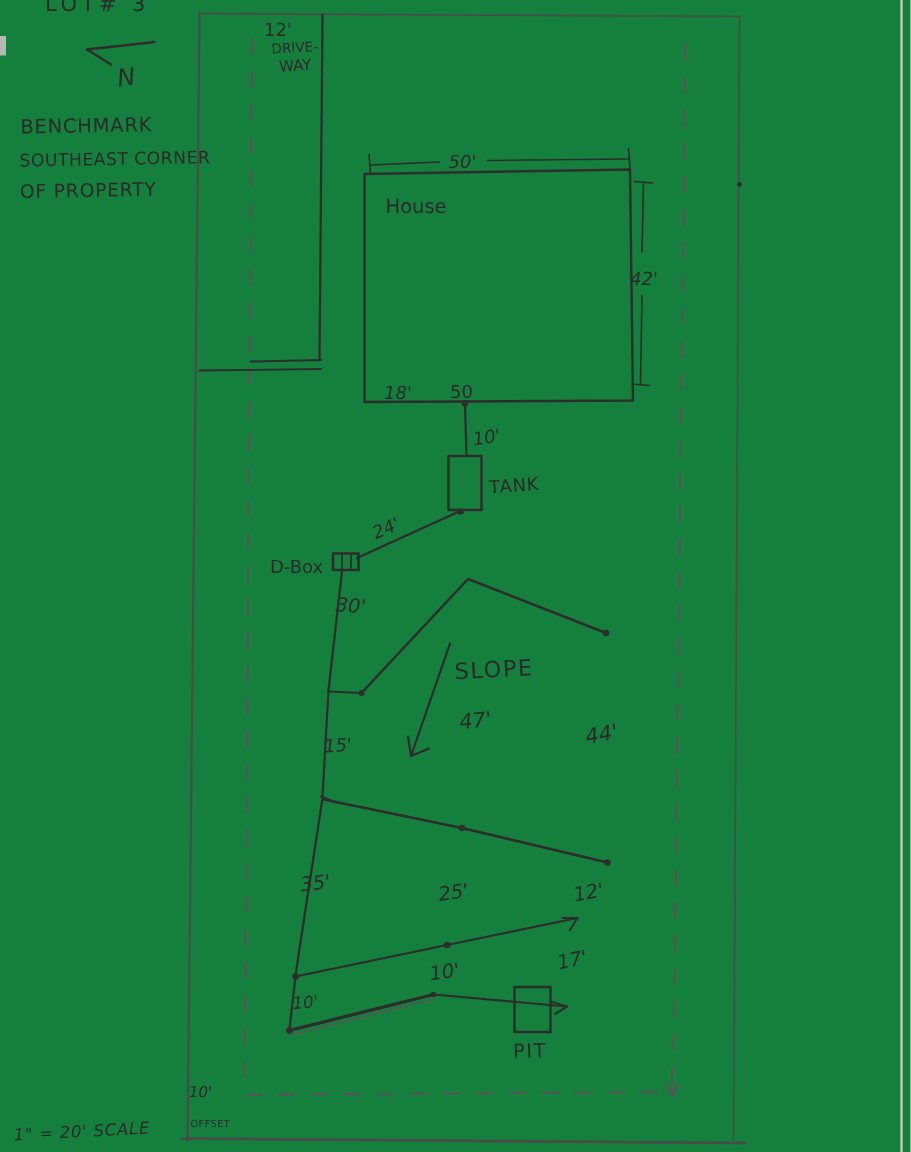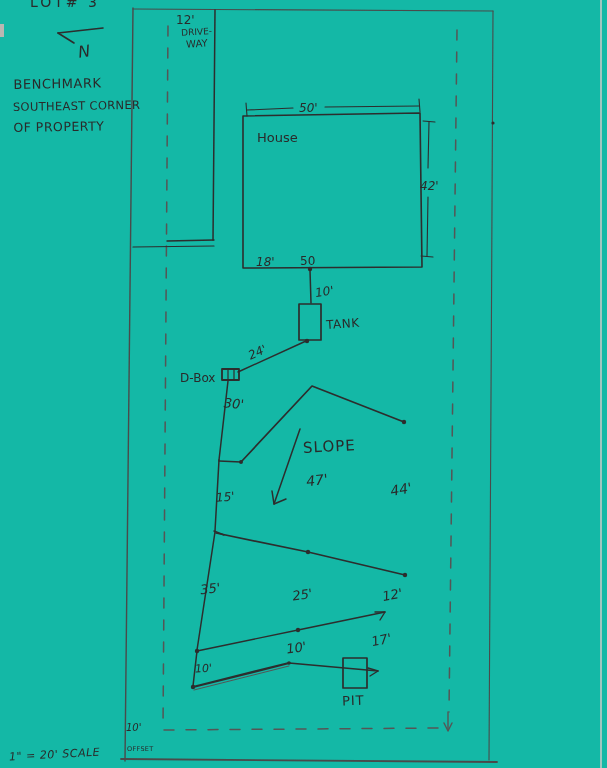--- a/index.html
+++ b/index.html
@@ -1,18 +1,18 @@
 <!DOCTYPE html>
 <html><head>
 <meta charset="utf-8">
 <style>
   html,body{margin:0;padding:0;background:#e9e9e7;}
   .sheet{
     position:relative;width:607px;height:768px;margin:0 auto;
-    background:#14b8a6;overflow:hidden;
+    background:#15803d;overflow:hidden;
     font-family:"DejaVu Sans",sans-serif;
   }
   svg{display:block}
   .ink{stroke:#2d2d2d;fill:none;stroke-linecap:round;stroke-linejoin:round;}
   .pencil{stroke:#555;fill:none;stroke-linecap:round;stroke-linejoin:round;}
   .bound{stroke:#4a4a4a;fill:none;stroke-linecap:round;}
   .dash{stroke-dasharray:10 12;}
   .hw{font-family:"DejaVu Sans",sans-serif;fill:#2a2a2a;}
   .hw.it{font-style:italic;}
   .dot{fill:#2d2d2d;stroke:none;}

